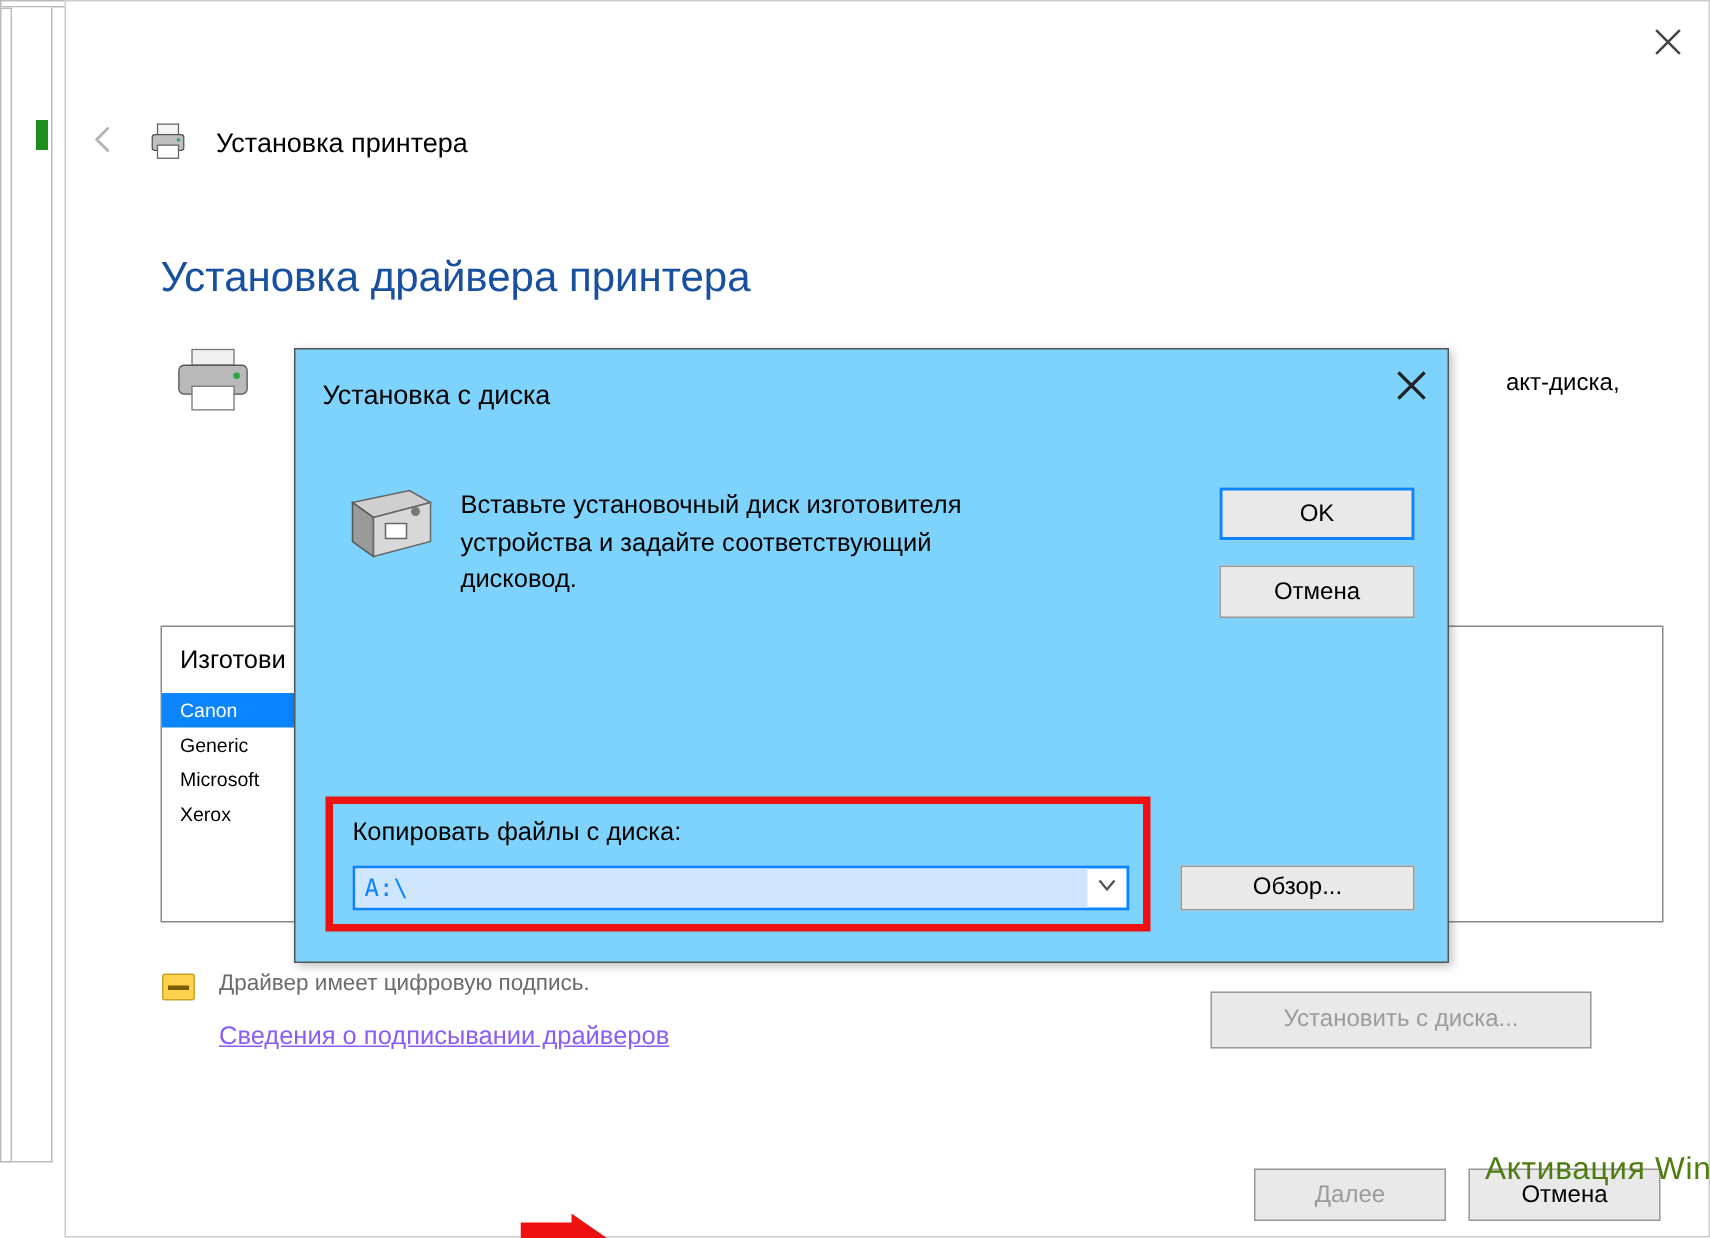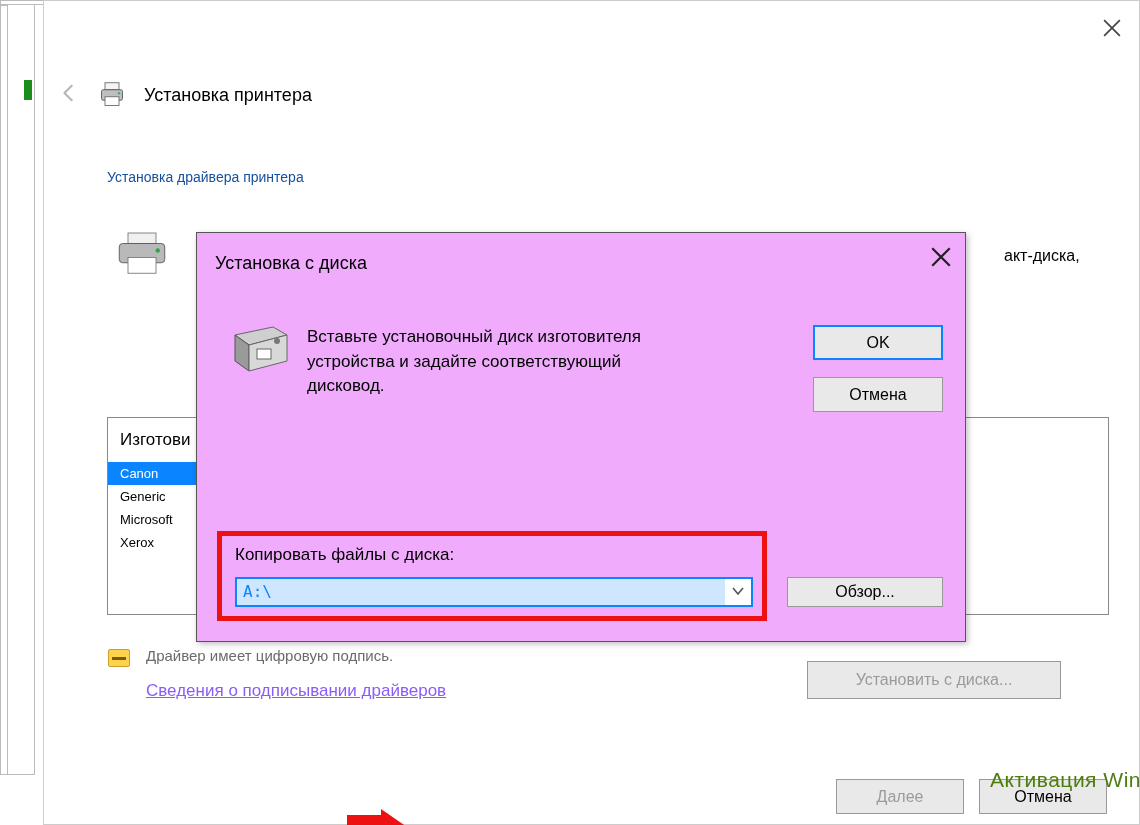--- a/index.html
+++ b/index.html
@@ -15,21 +15,21 @@
   
   .wizard{position:absolute;left:43px;top:0;width:1097px;height:825px;background:#fff;border:1px solid #ccc;}
   .wiz-close{position:absolute;right:18px;top:18px;cursor:pointer}
   .wiz-close svg{width:18px;height:18px}
 
   .wiz-head{position:absolute;left:14px;top:80px;display:flex;align-items:center;gap:18px}
   .back-arr{cursor:pointer;color:#888;font-size:24px;line-height:1}
   .printer-ico svg{width:28px;height:28px;display:block}
   .wiz-title{font-size:18px}
 
-  .blue-h{position:absolute;left:63px;top:168px;color:#1850a0;font-size:14px}
+  .blue-h{position:absolute;left:63px;top:168px;color:#1850a0;font-size:28px}
 
   .printer-big{position:absolute;left:70px;top:230px}
   .printer-big svg{width:56px;height:46px}
   .cd-text{position:absolute;left:960px;top:246px;font-size:16px}
 
   
   .mfg-box{position:absolute;left:63px;top:416px;width:1002px;height:198px;border:1px solid #888;background:#fff}
   .mfg-h{position:absolute;left:12px;top:12px;font-size:17px}
   .mfg-list{position:absolute;left:0;top:44px;width:130px}
   .mfg-item{padding:4px 12px;font-size:13px;cursor:default}
@@ -39,21 +39,21 @@
   .sig-ico{position:absolute;left:64px;top:648px;width:22px;height:18px;background:#ffd24d;border:1px solid #c9a227;border-radius:2px}
   .sig-ico::after{content:"";position:absolute;left:3px;top:7px;width:14px;height:3px;background:#7a5c00}
   .sig-txt{position:absolute;left:102px;top:646px;color:#6b6b6b;font-size:15px}
   .sig-link{position:absolute;left:102px;top:680px;color:#8b5cf6;font-size:17px;text-decoration:underline;cursor:pointer}
 
   .inst-btn{position:absolute;right:78px;top:660px;width:254px;height:38px}
   .wiz-next{position:absolute;right:175px;top:778px;width:128px;height:35px}
   .wiz-cancel{position:absolute;right:32px;top:778px;width:128px;height:35px}
 
   
-  .dlg{position:absolute;left:196px;top:232px;width:770px;height:410px;background:#f0abfc;border:1px solid #555;box-shadow:2px 2px 6px rgba(0,0,0,.25)}
+  .dlg{position:absolute;left:196px;top:232px;width:770px;height:410px;background:#7dd3fc;border:1px solid #555;box-shadow:2px 2px 6px rgba(0,0,0,.25)}
   .dlg-title{position:absolute;left:18px;top:20px;font-size:18px}
   .dlg-close{position:absolute;right:14px;top:14px;cursor:pointer}
   .dlg-close svg{width:20px;height:20px}
 
   .floppy{position:absolute;left:36px;top:92px}
   .floppy svg{width:56px;height:50px}
   .dlg-msg{position:absolute;left:110px;top:92px;width:380px;font-size:17px;line-height:1.45}
 
   .dlg-ok{position:absolute;right:22px;top:92px;width:130px;height:35px;border:2px solid #0a84ff}
   .dlg-cancel{position:absolute;right:22px;top:144px;width:130px;height:35px}

